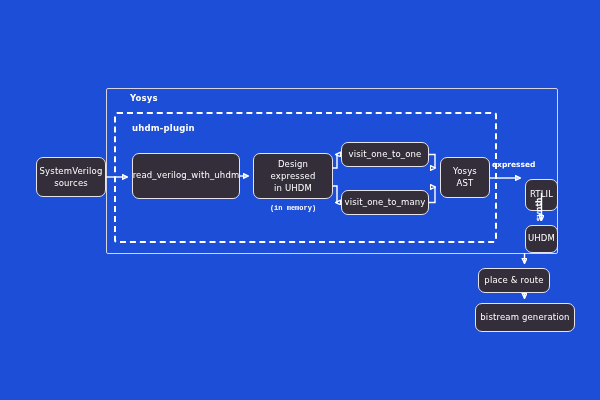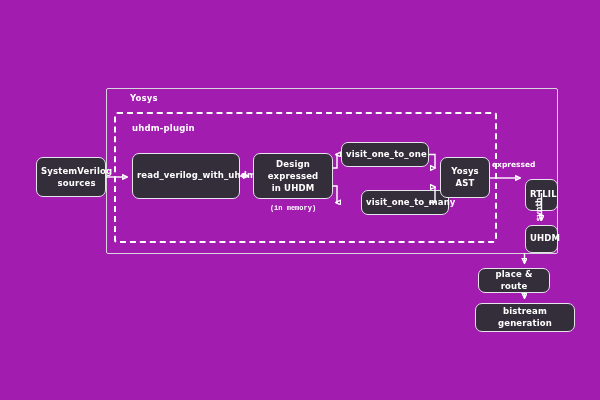--- a/index.html
+++ b/index.html
@@ -5,21 +5,21 @@
 <style>
   html, body {
     margin: 0;
     padding: 0;
     background: #332e3a;
   }
   #canvas {
     position: relative;
     width: 600px;
     height: 400px;
-    background: #a21caf;
+    background: #1d4ed8;
     font-family: "DejaVu Sans", "Liberation Sans", sans-serif;
     overflow: hidden;
     -webkit-font-smoothing: antialiased;
   }
 
   
   .group {
     position: absolute;
     box-sizing: border-box;
   }
@@ -42,25 +42,25 @@
 
   
   .node {
     position: absolute;
     box-sizing: border-box;
     border: 1.6px solid #e6e3ea;
     border-radius: 7px;
     background: #332e3a;
     color: #ffffff;
     font-size: 8.5px;
-    font-weight: 700;
+    font-weight: 400;
     letter-spacing: .15px;
     display: flex;
     align-items: center;
-    justify-content: flex-start;
+    justify-content: center;
     text-align: center;
     line-height: 1.35;
     padding: 0 4px;
   }
   .node.two-line { line-height: 1.45; }
 
   .caption {
     position: absolute;
     color: #ffffff;
     font-size: 7px;
@@ -121,21 +121,21 @@
       <span>Design expressed</span><br>
       <span>in UHDM</span>
     </span>
   </div>
   <div class="caption" style="left:253px; top:204px; width:80px;">(in memory)</div>
 
   <div class="node" style="left:341px; top:142px; width:88px; height:25px;">
     <span>visit_one_to_one</span>
   </div>
 
-  <div class="node" style="left:341px; top:190px; width:88px; height:25px;margin-left:20px;">
+  <div class="node" style="left:341px; top:190px; width:88px; height:25px;">
     <span>visit_one_to_many</span>
   </div>
 
   <div class="node" style="left:440px; top:157px; width:50px; height:41px;">
     <span>Yosys AST</span>
   </div>
 
   <div class="node" style="left:525px; top:179px; width:33px; height:32px;">
     <span>RTLIL</span>
   </div>

